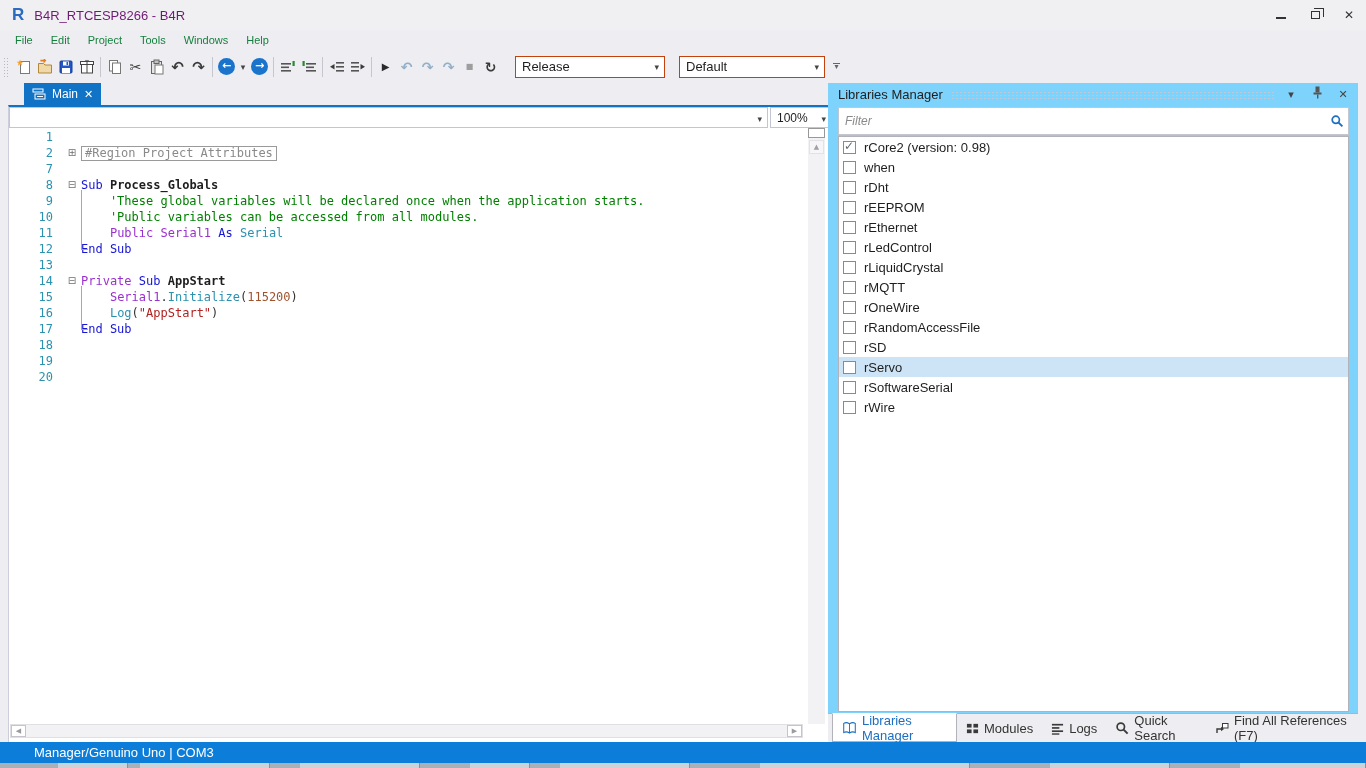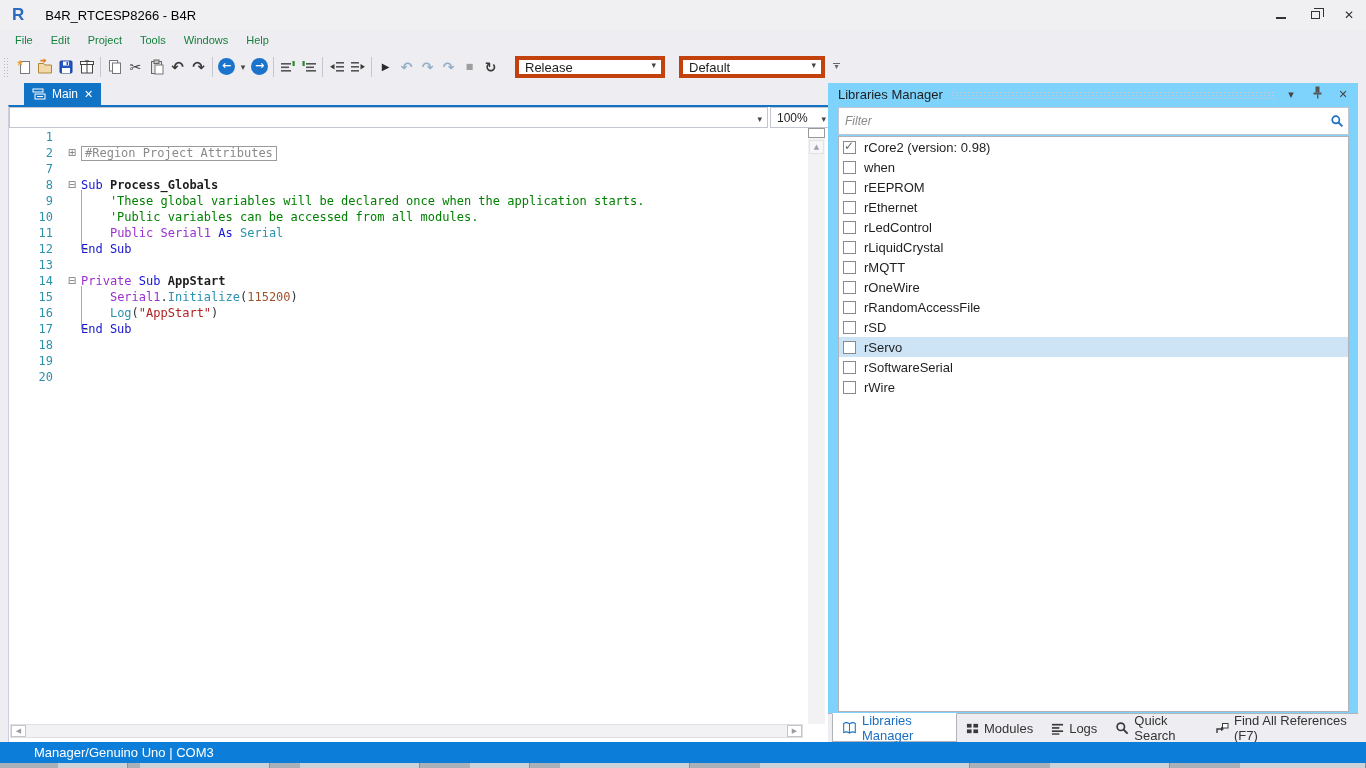--- a/index.html
+++ b/index.html
@@ -1,21 +1,21 @@
 <!DOCTYPE html>
 <html><head>
 <meta charset="utf-8">
 <style>
   html,body{margin:0;padding:0;background:#d8d8d8;}
   *{box-sizing:border-box;}
   .screen{position:relative;width:1366px;height:768px;background:#eeeef2;font-family:"Liberation Sans",sans-serif;color:#1e1e1e;overflow:hidden;}
   
   .titlebar{position:absolute;left:0;top:0;width:1366px;height:30px;background:#f0f0f3;display:flex;align-items:center;}
   .logo{font-weight:bold;font-size:17px;color:#2b6bc0;margin-left:12px;}
-  .title-text{font-size:13px;color:#000000;margin-left:21px;}
+  .title-text{font-size:13px;color:#701a75;margin-left:10px;}
   .winbtns{position:absolute;right:0;top:0;height:30px;display:flex;}
   .wb{width:34px;height:30px;display:flex;align-items:center;justify-content:center;color:#333;font-size:12px;cursor:default;}
   .min-glyph{width:10px;height:2px;background:#333;margin-top:6px;}
   .restore-glyph{width:9px;height:8px;border:1px solid #333;position:relative;}
   .restore-glyph::before{content:'';position:absolute;left:2px;top:-4px;width:9px;height:8px;border:1px solid #333;border-bottom:none;border-left:none;}
   
   .menubar{position:absolute;left:0;top:30px;width:1366px;height:20px;display:flex;align-items:center;padding-left:6px;}
   .mi{font-size:11px;padding:0 9px;color:#15803d;}
   
   .toolbar{position:absolute;left:0;top:50px;width:1366px;height:33px;display:flex;align-items:center;}
@@ -25,21 +25,21 @@
   .tb-sep{width:1px;height:20px;background:#c6c6ce;margin:0 3px;}
   .g{font-family:"DejaVu Sans",sans-serif;color:#3a3a3a;}
   .g-cut{font-size:14px;}
   .g-undo,.g-redo{font-size:15px;font-weight:bold;}
   .g-run{font-size:10px;color:#2a2a2a;}
   .g-stop{font-size:8px;color:#9e9e9e;}
   .g-rebuild{font-size:14px;font-weight:bold;}
   .g-step{font-size:14px;font-weight:bold;color:#93afc8;}
   .g-dd{font-size:9px;color:#444;}
   .circ{width:17px;height:17px;border-radius:50%;background:#1b74cc;color:#fff;font-size:11px;line-height:16px;text-align:center;font-weight:bold;font-family:"DejaVu Sans",sans-serif;}
-  .combo{height:22px;background:#fff;border:4px solid #c2410c;display:flex;font-size:13px;padding-left:6px;position:relative;}
+  .combo{height:22px;background:#fff;border:1px solid #c2410c;display:flex;align-items:center;font-size:13px;padding-left:6px;position:relative;}
   .combo .dd{position:absolute;right:5px;font-size:9px;color:#444;font-family:"DejaVu Sans",sans-serif;}
   .combo.release{width:150px;margin-left:14px;}
   .combo.profile{width:146px;margin-left:14px;}
   .tb-overflow{margin-left:8px;display:flex;flex-direction:column;align-items:center;}
   .tb-overflow i{width:7px;height:1px;background:#666;}
   .tb-overflow span{font-size:8px;color:#666;font-style:normal;font-family:"DejaVu Sans",sans-serif;line-height:6px;}
   
   .tabstrip{position:absolute;left:24px;top:83px;width:824px;height:22px;display:flex;align-items:flex-end;}
   .tab-main{height:22px;background:var(--accent);color:#fff;display:flex;align-items:center;padding:0 8px;font-size:12px;gap:6px;}
   .tab-close{font-size:11px;color:#fff;font-family:"DejaVu Sans",sans-serif;}
@@ -407,20 +407,24 @@
         <div class="librow" data-name="library-item-rcore2">
           <span class="cb" data-name="checkbox-checked-icon">
             <span class="ck">✓</span>
           </span>
           <span data-name="library-label">rCore2 (version: 0.98)</span>
         </div>
         <div class="librow" data-name="library-item-rcore">
           <span class="cb" data-name="checkbox-icon"></span>
           <span data-name="library-label">when</span>
         </div>
+        <div class="librow" data-name="library-item-rdht">
+          <span class="cb" data-name="checkbox-icon"></span>
+          <span data-name="library-label">rDht</span>
+        </div>
         <div class="librow" data-name="library-item-reeprom">
           <span class="cb" data-name="checkbox-icon"></span>
           <span data-name="library-label">rEEPROM</span>
         </div>
         <div class="librow" data-name="library-item-rethernet">
           <span class="cb" data-name="checkbox-icon"></span>
           <span data-name="library-label">rEthernet</span>
         </div>
         <div class="librow" data-name="library-item-rledcontrol">
           <span class="cb" data-name="checkbox-icon"></span>

